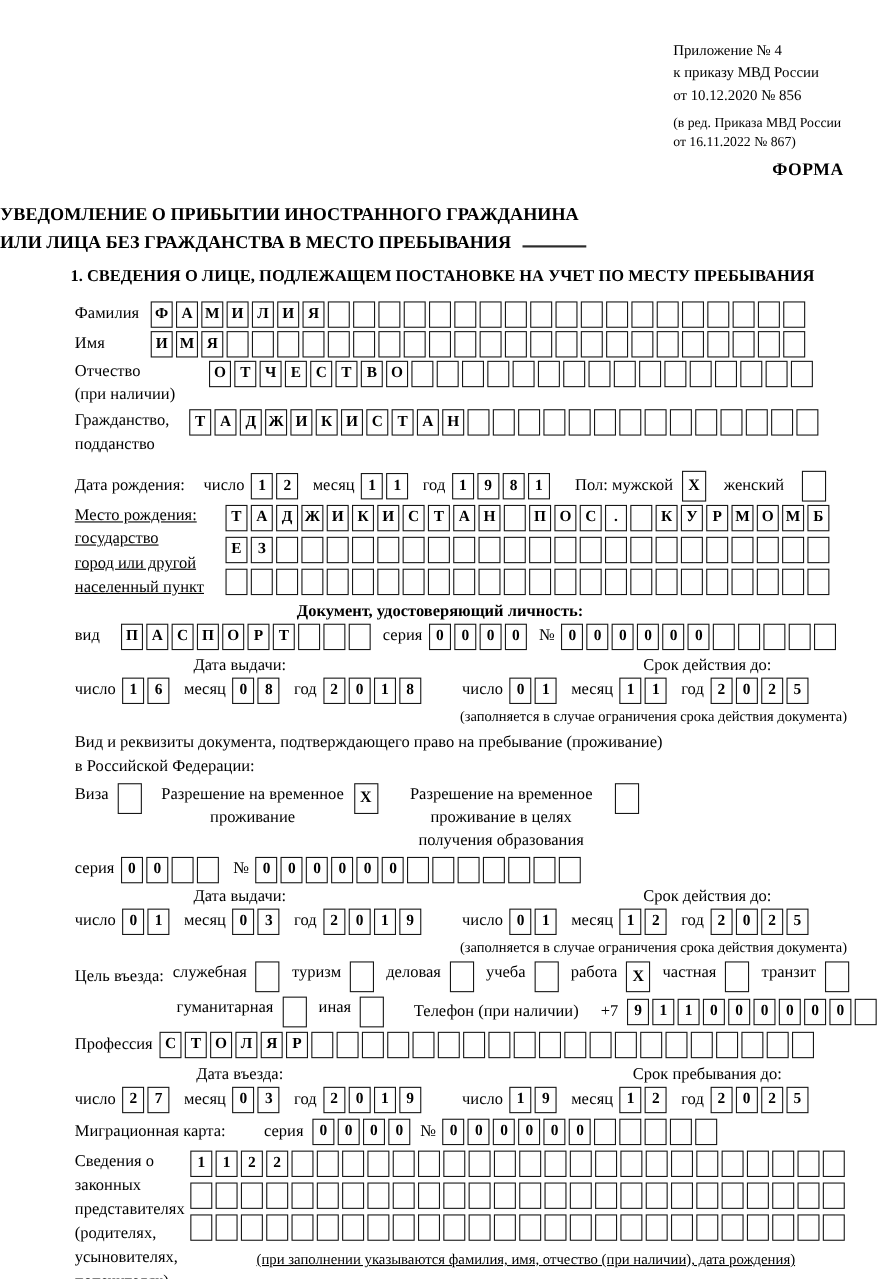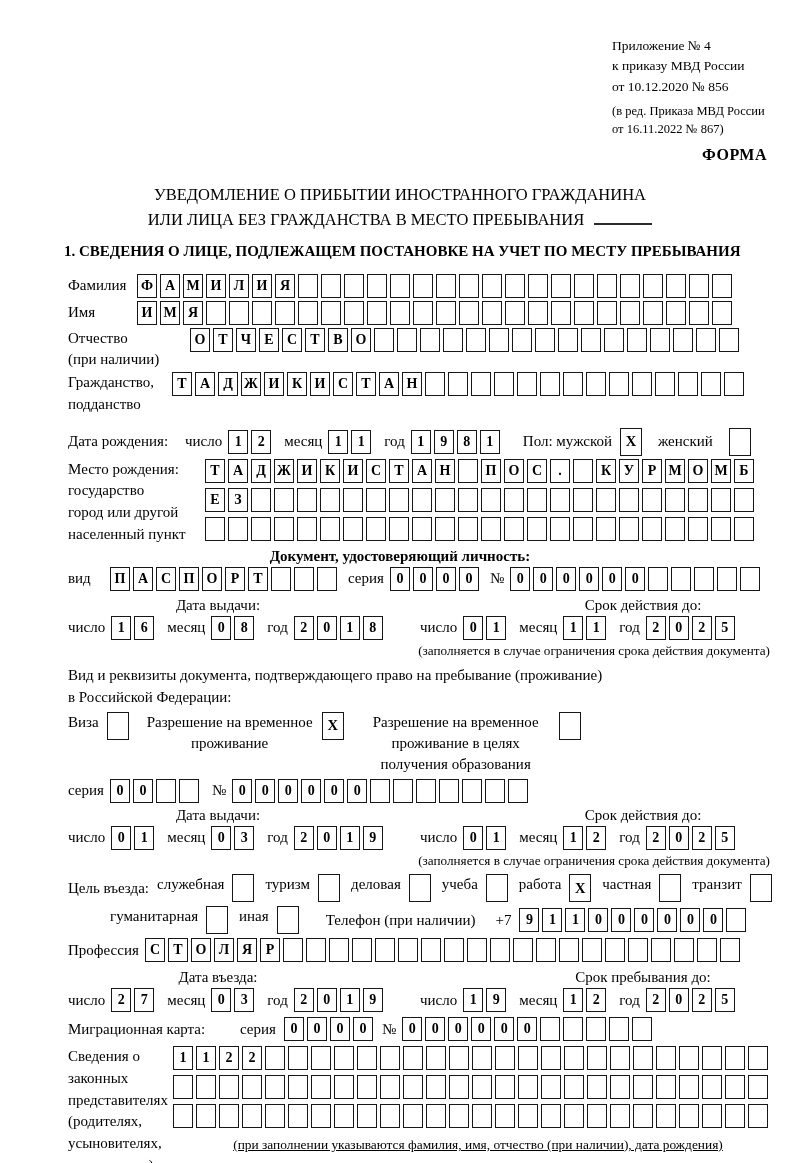--- a/index.html
+++ b/index.html
@@ -2,55 +2,55 @@
 <html><head>
 <meta charset="utf-8">
 <style>
   html,body{margin:0;padding:0;background:#fff;}
   .page{position:relative;width:800px;height:1163px;background:#fff;color:#000;
         font-family:"Liberation Serif","DejaVu Serif",serif;overflow:hidden;}
   .appendix{position:absolute;top:36px;left:612px;font-size:13.5px;line-height:1.5;}
   .appendix .ed{font-size:12.5px;line-height:1.45;margin-top:5px;}
   .forma{position:absolute;top:146px;left:702px;font-weight:bold;font-size:16px;letter-spacing:.5px;}
   .content{position:absolute;top:183px;left:0;width:800px;}
-  .title{text-align:center;font-weight:normal;font-size:16.5px;line-height:1.5;}
+  .title{font-weight:bold;font-size:16.5px;line-height:1.5;}
   .blank{display:inline-block;width:58px;height:13px;border-bottom:2.2px solid #2b2b2b;margin-left:10px;}
   .sec1{margin:10px 0 0 64px;font-weight:bold;font-size:15px;white-space:nowrap;}
   .lbl{font-size:15px;white-space:nowrap;}
   .frow{display:flex;align-items:center;margin-left:68px;}
   .cells{display:flex;flex:none;}
   .cell{flex:none;box-sizing:content-box;display:flex;align-items:center;justify-content:center;
         width:18px;height:22px;border:1.5px solid #171717;margin-right:3px;
         font-size:14px;font-weight:bold;background:#fff;}
   .checkbox{flex:none;box-sizing:content-box;display:flex;align-items:center;justify-content:center;
         width:20px;height:26px;border:1.5px solid #171717;font-size:14.5px;font-weight:bold;background:#fff;}
   .lblcol div{font-size:15px;line-height:1.45;}
   .mr6{margin-right:6px;} .mr8{margin-right:8px;} .mr10{margin-right:10px;}
   .w69{width:69px;flex:none;} .w104{width:104px;flex:none;} .w122{width:122px;flex:none;}
-  .w137{width:137px;flex:none;} .w77{width:77px;flex:none;} .w117{width:117px;flex:none;} .w172{width:172px;flex:none;}
+  .w137{width:137px;flex:none;text-decoration:underline;} .w77{width:77px;flex:none;} .w117{width:117px;flex:none;} .w172{width:172px;flex:none;}
   .boxrows .cells{margin-bottom:5px;}
   .center-head{margin-top:2px;text-align:center;font-weight:bold;font-size:15px;}
   .dp{margin:4px 0 0 68px;width:702px;}
   .dp-heads{display:flex;font-size:15px;}
   .dp-heads .hl{width:300px;text-align:center;flex:none;}
   .dp-heads .hr{margin-left:120px;width:310px;text-align:center;flex:none;}
   .dp-row{display:flex;align-items:center;margin-top:2px;}
   .dp-left{display:flex;align-items:center;width:352px;flex:none;}
   .dp-right{display:flex;align-items:center;}
   .dp-note{margin-top:3px;font-size:13.2px;text-align:right;line-height:1.25;}
   .textline{margin:6px 0 0 68px;font-size:15px;line-height:1.35;}
   .opts{display:flex;}
   .opt{display:flex;align-items:flex-start;}
   .opt-lbl{margin-right:8px;line-height:1.4;}
   .permit{align-items:flex-start;margin-top:4px;}
   .permit .opt{margin-right:17px;}
   .permit .opt2 .opt-lbl{width:168px;text-align:center;white-space:normal;}
   .permit .opt3 .opt-lbl{width:190px;text-align:center;white-space:normal;}
   .purpose .opt{margin-right:11px;}
-  .purpose2{margin-left:110px;}
+  .purpose2{margin-left:110px;justify-content:flex-end;}
   .note-center{font-size:13.4px;margin-top:9px;text-align:center;width:610px;text-decoration:underline;}
 </style>
 </head>
 <body>
 
 <div class="page">
 
   <div class="appendix">
     <div>Приложение № 4</div>
     <div>к приказу МВД России</div>

